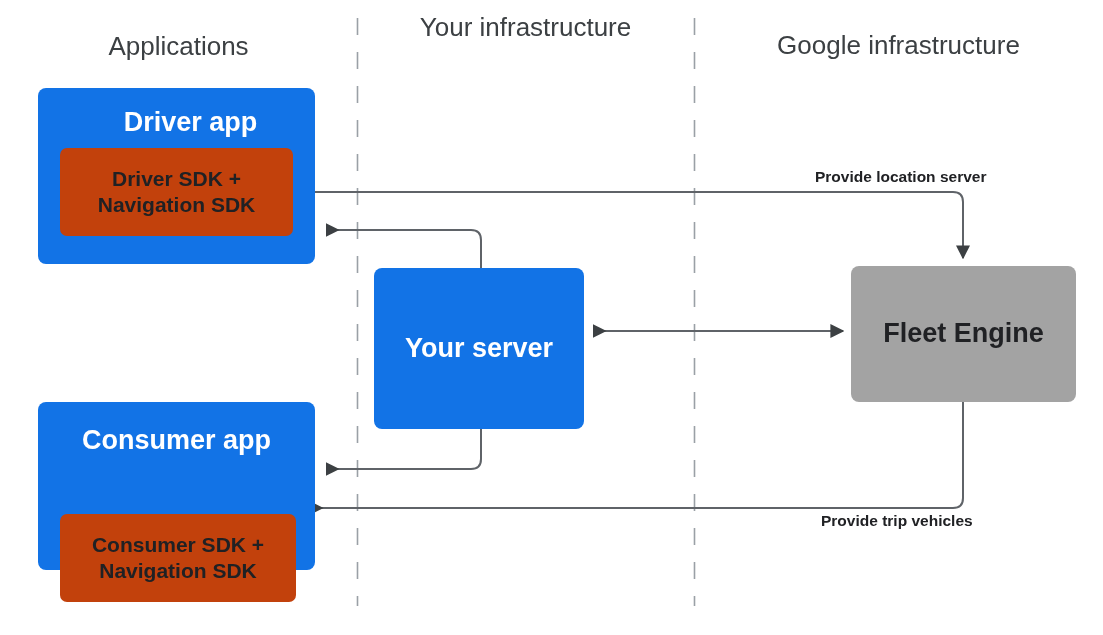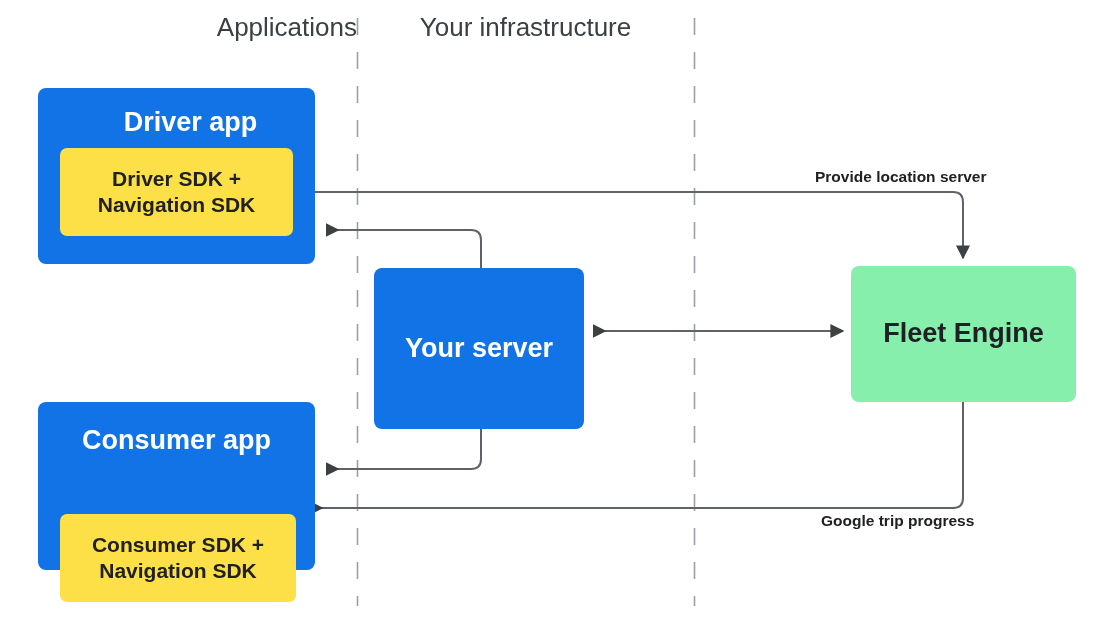--- a/index.html
+++ b/index.html
@@ -19,49 +19,49 @@
   
   .col-head{
     position:absolute;
     font-size:26px;
     font-weight:400;
     color:#3c4043;
     text-align:center;
     white-space:nowrap;
     letter-spacing:0;
   }
-  #head-applications{left:0px;top:12px;width:357px;text-align:right;}
+  #head-applications{left:0px;top:31px;width:357px;}
   #head-your-infra{left:357px;top:12px;width:337px;}
   #head-google-infra{left:694px;top:30px;width:409px;}
 
   
   .node{
     position:absolute;
     box-sizing:border-box;
     border-radius:8px;
     display:flex;
     flex-direction:column;
     align-items:center;
   }
   .node-blue{background:#1273e6;}
-  .node-yellow{background:#86efac;text-align:center;}
+  .node-yellow{background:#a3a3a3;text-align:center;}
 
   .node-title{
     font-size:27px;
     font-weight:bold;
     color:#ffffff;
     white-space:nowrap;
     line-height:1.1;
   }
   .node-title-dark{color:#202124;}
 
   .sdk-box{
     position:absolute;
     box-sizing:border-box;
-    background:#fde047;
+    background:#c2410c;
     border-radius:7px;
     display:flex;
     align-items:center;
     justify-content:center;
     text-align:center;
   }
   .sdk-text{
     font-size:21px;
     font-weight:bold;
     color:#202124;
@@ -122,20 +122,21 @@
 
     <line x1="594" y1="331" x2="843" y2="331" stroke="#5f6368" stroke-width="2" marker-start="url(#arrow-left)" marker-end="url(#arrow-right)"></line>
 
     <path d="M 481 403 L 481 459 Q 481 469 471 469 L 327 469" fill="none" stroke="#5f6368" stroke-width="2" marker-end="url(#arrow-left)"></path>
 
     <path d="M 963 402 L 963 498 Q 963 508 953 508 L 311 508" fill="none" stroke="#5f6368" stroke-width="2" marker-end="url(#arrow-left)"></path>
   </svg>
 
   <div class="col-head" id="head-applications">Applications</div>
   <div class="col-head" id="head-your-infra">Your infrastructure</div>
+  <div class="col-head" id="head-google-infra">Google infrastructure</div>
 
   <div class="node node-blue" id="node-driver-app">
     <div class="node-title" id="driver-app-title">Driver app</div>
   </div>
   <div class="sdk-box" id="sdk-driver">
     <div class="sdk-text">Driver SDK +
 Navigation SDK</div>
   </div>
 
   <div class="node node-blue" id="node-consumer-app">
@@ -150,15 +151,15 @@
     <div class="node-title">Your server</div>
   </div>
 
   <div class="node node-yellow" id="node-fleet-engine">
     <div class="node-title node-title-dark">Fleet Engine</div>
   </div>
 
   <div class="edge-label" id="label-location-updates">Provide location server</div>
 
 
-  <div class="edge-label" id="label-trip-progress">Google trip progress</div>
+  <div class="edge-label" id="label-trip-progress">Provide trip vehicles</div>
 
 </div>
 
 </body></html>

